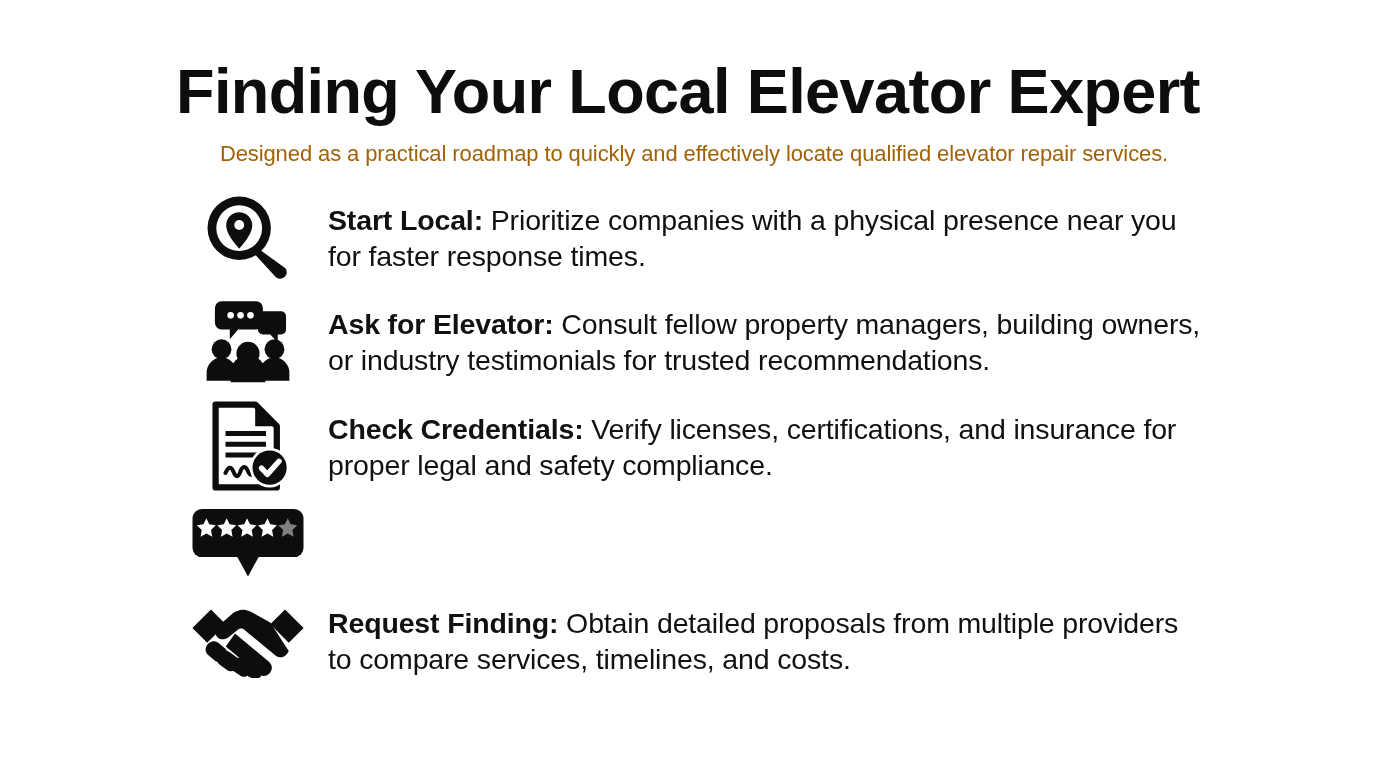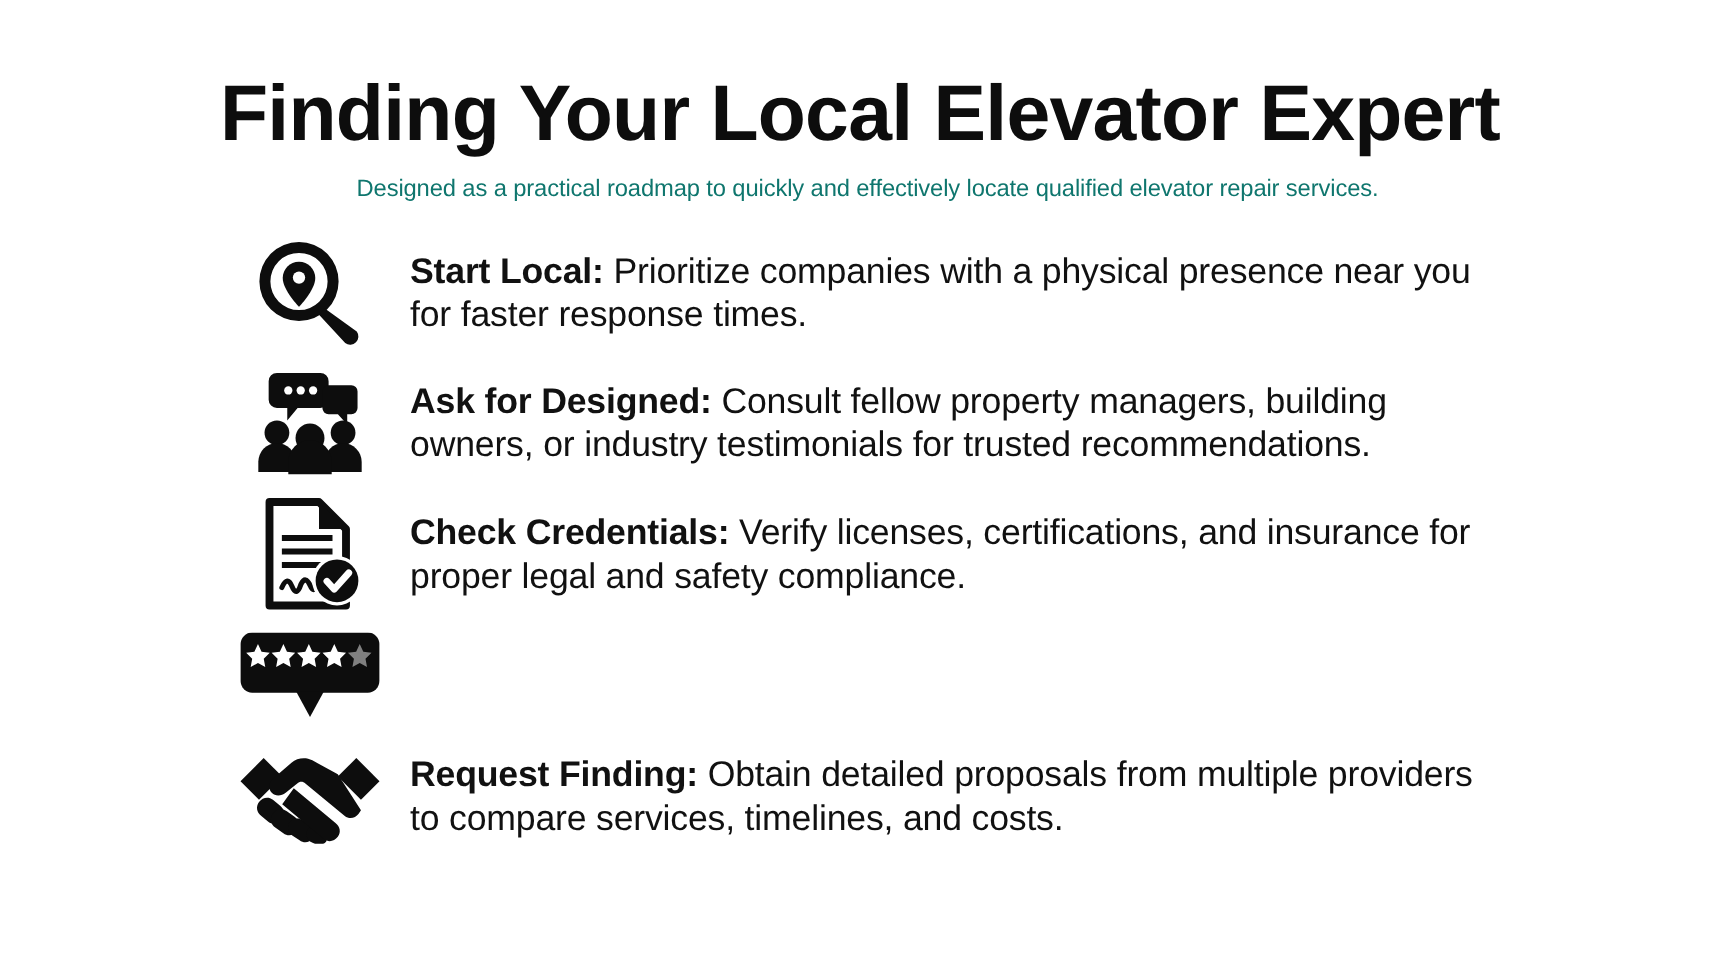--- a/index.html
+++ b/index.html
@@ -32,24 +32,24 @@
   .title {
     font-size: 63px;
     font-weight: 700;
     letter-spacing: -0.6px;
     line-height: 1.06;
     color: #0d0d0d;
     margin: 0;
     font-family: "Liberation Sans", sans-serif;
   }
   .subtitle {
-    font-size: 19px;
+    font-size: 22px;
     font-weight: 400;
     line-height: 1.2;
-    color: #0f766e;
+    color: #a16207;
     margin: 16px 0 0 12px;
     letter-spacing: -0.1px;
   }
 
   
   .steps {
     margin: 26px 0 0 0;
     padding: 0;
     list-style: none;
   }
@@ -140,21 +140,21 @@
 
             <circle cx="84" cy="60" r="12"></circle>
             <path d="M66 98 v-10 a18 18 0 0 1 36 0 v10 Z"></path>
 
             <circle cx="52" cy="65" r="14"></circle>
             <path d="M31 100 v-12 a21 21 0 0 1 42 0 v12 Z"></path>
           </g>
         </svg>
       </div>
       <div class="step-text">
-        <span class="lead">Ask for Designed:</span><span> Consult fellow property managers, building owners, or industry testimonials for trusted recommendations.</span>
+        <span class="lead">Ask for Elevator:</span><span> Consult fellow property managers, building owners, or industry testimonials for trusted recommendations.</span>
       </div>
     </li>
 
     <li class="step step-3">
       <div class="step-icon">
         <svg width="84" height="90" viewBox="0 0 92 100" aria-hidden="true">
           <g>
 
             <path d="M10 4 h44 l24 24 v68 h-68 Z" fill="#ffffff" stroke="#0d0d0d" stroke-width="7" stroke-linejoin="round"></path>
             <path d="M54 4 v24 h24 Z" fill="#0d0d0d"></path>

